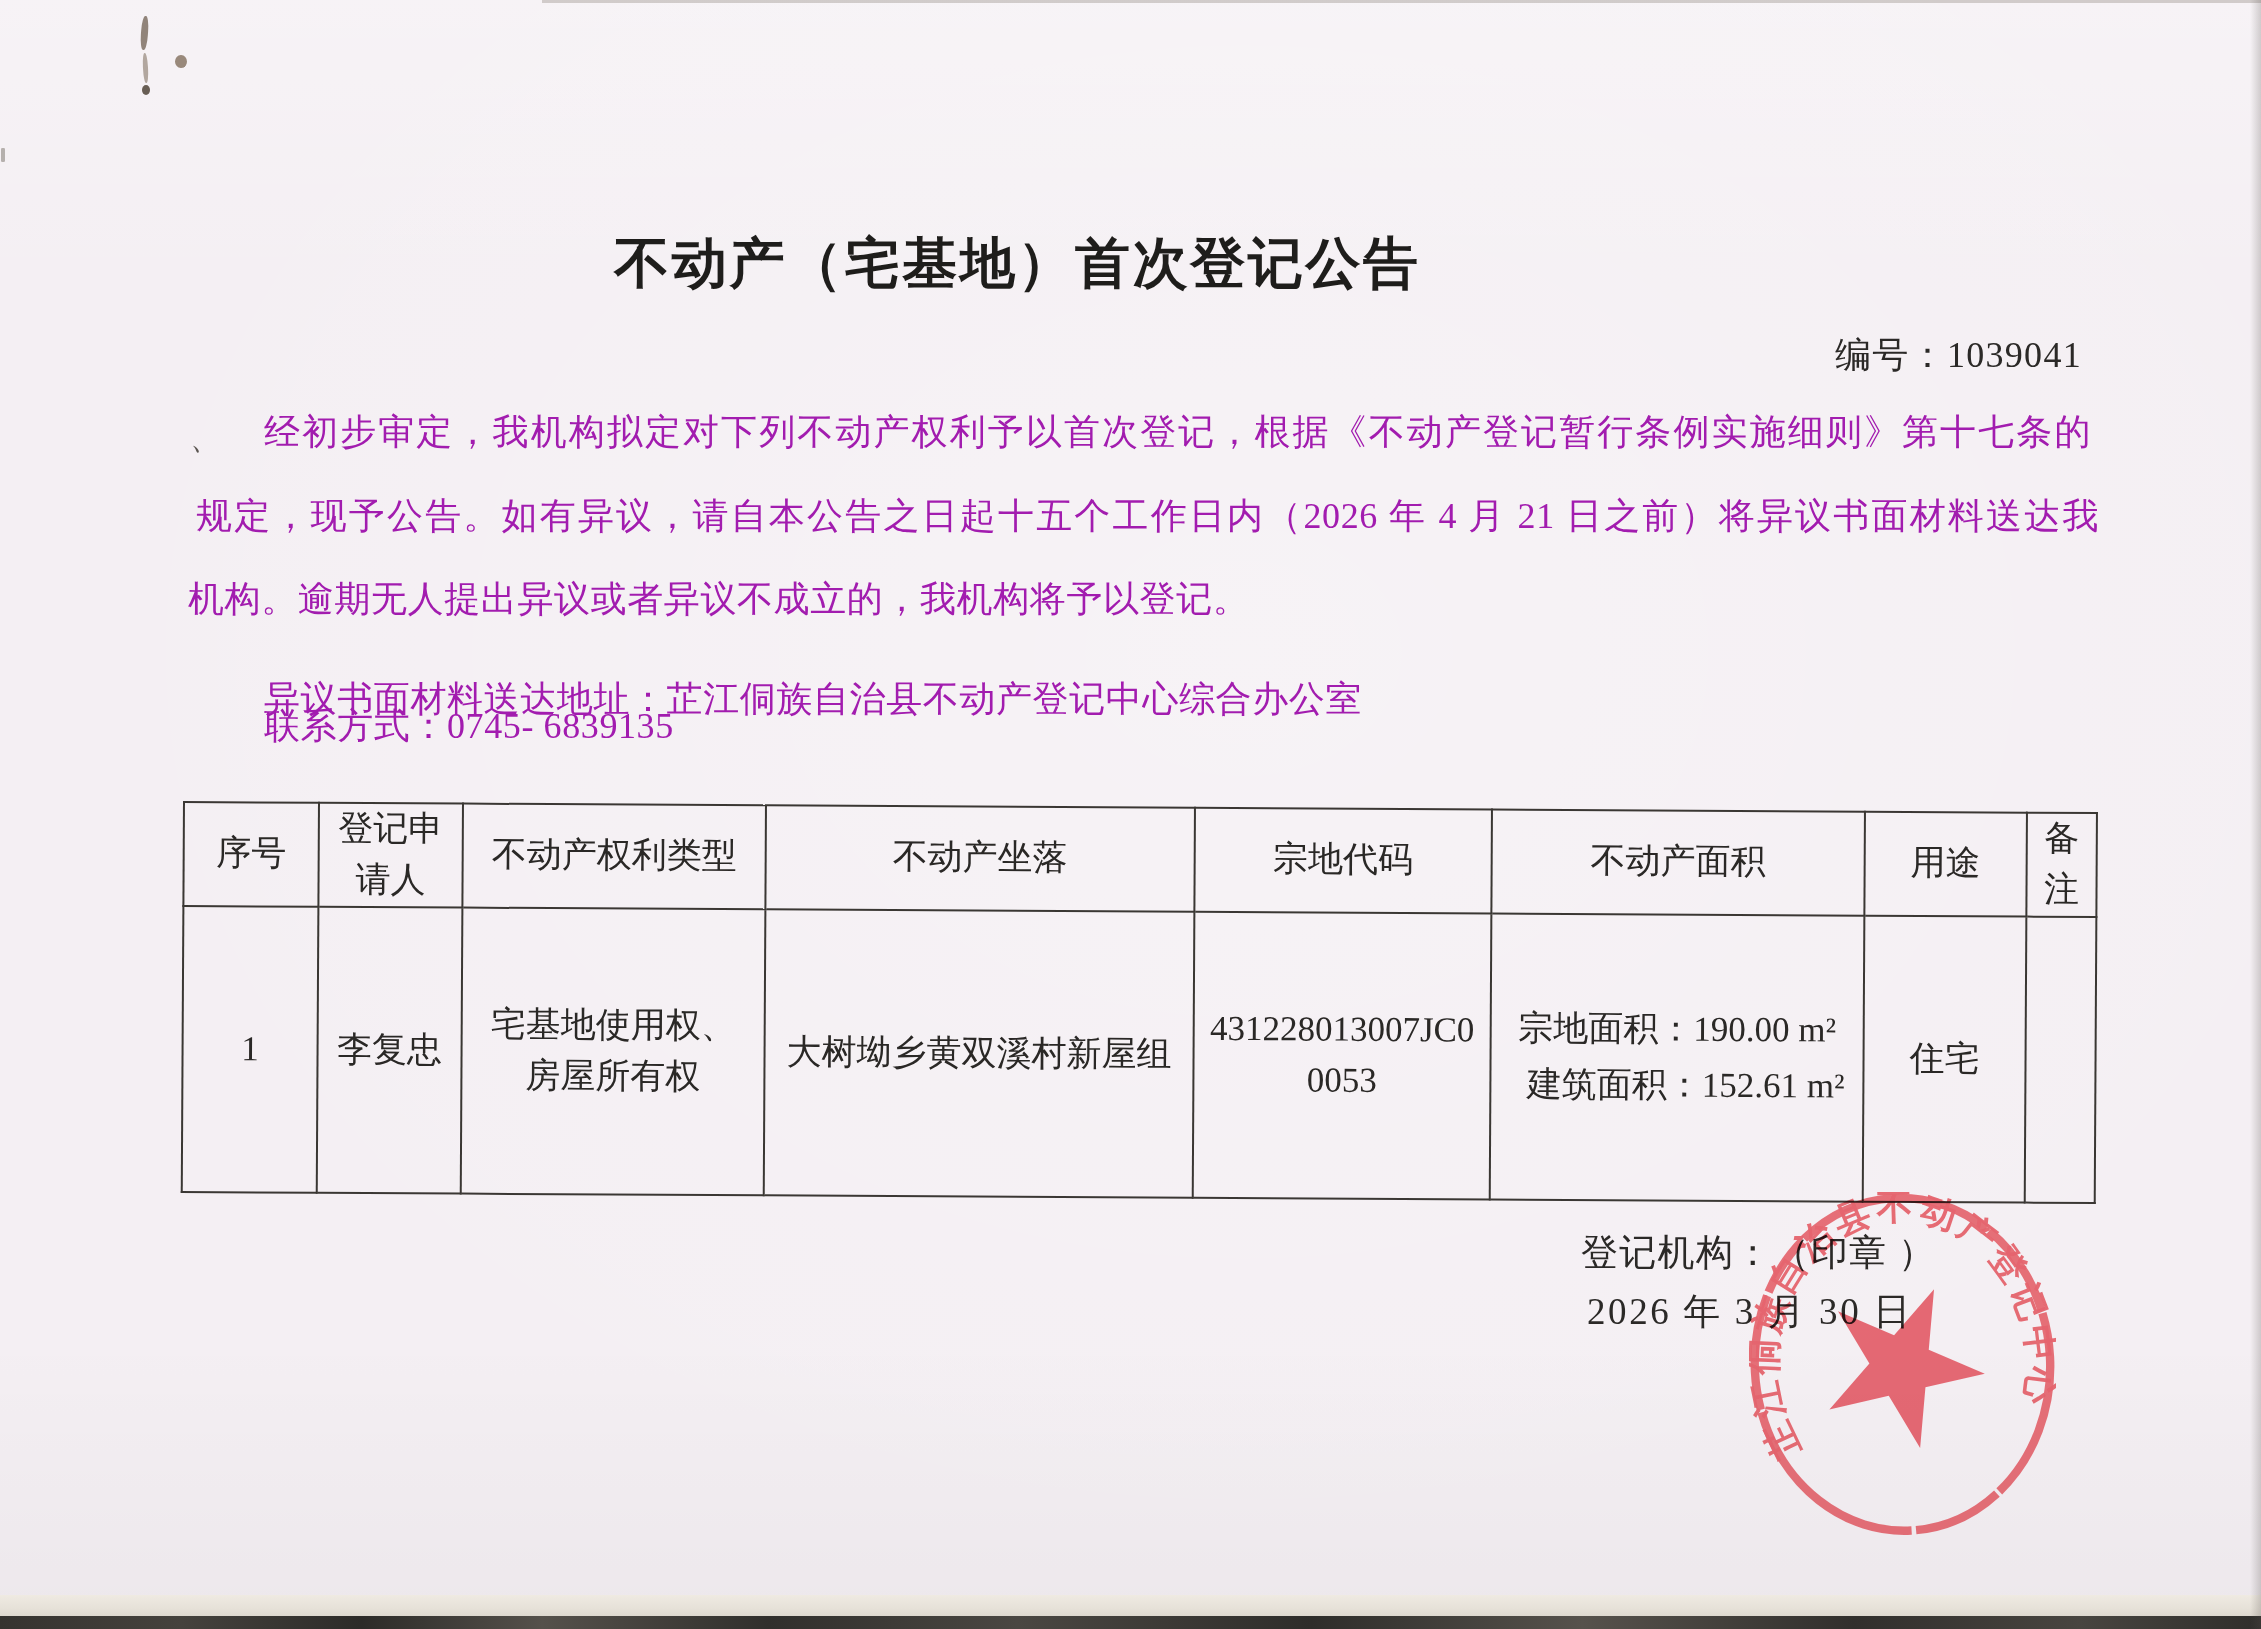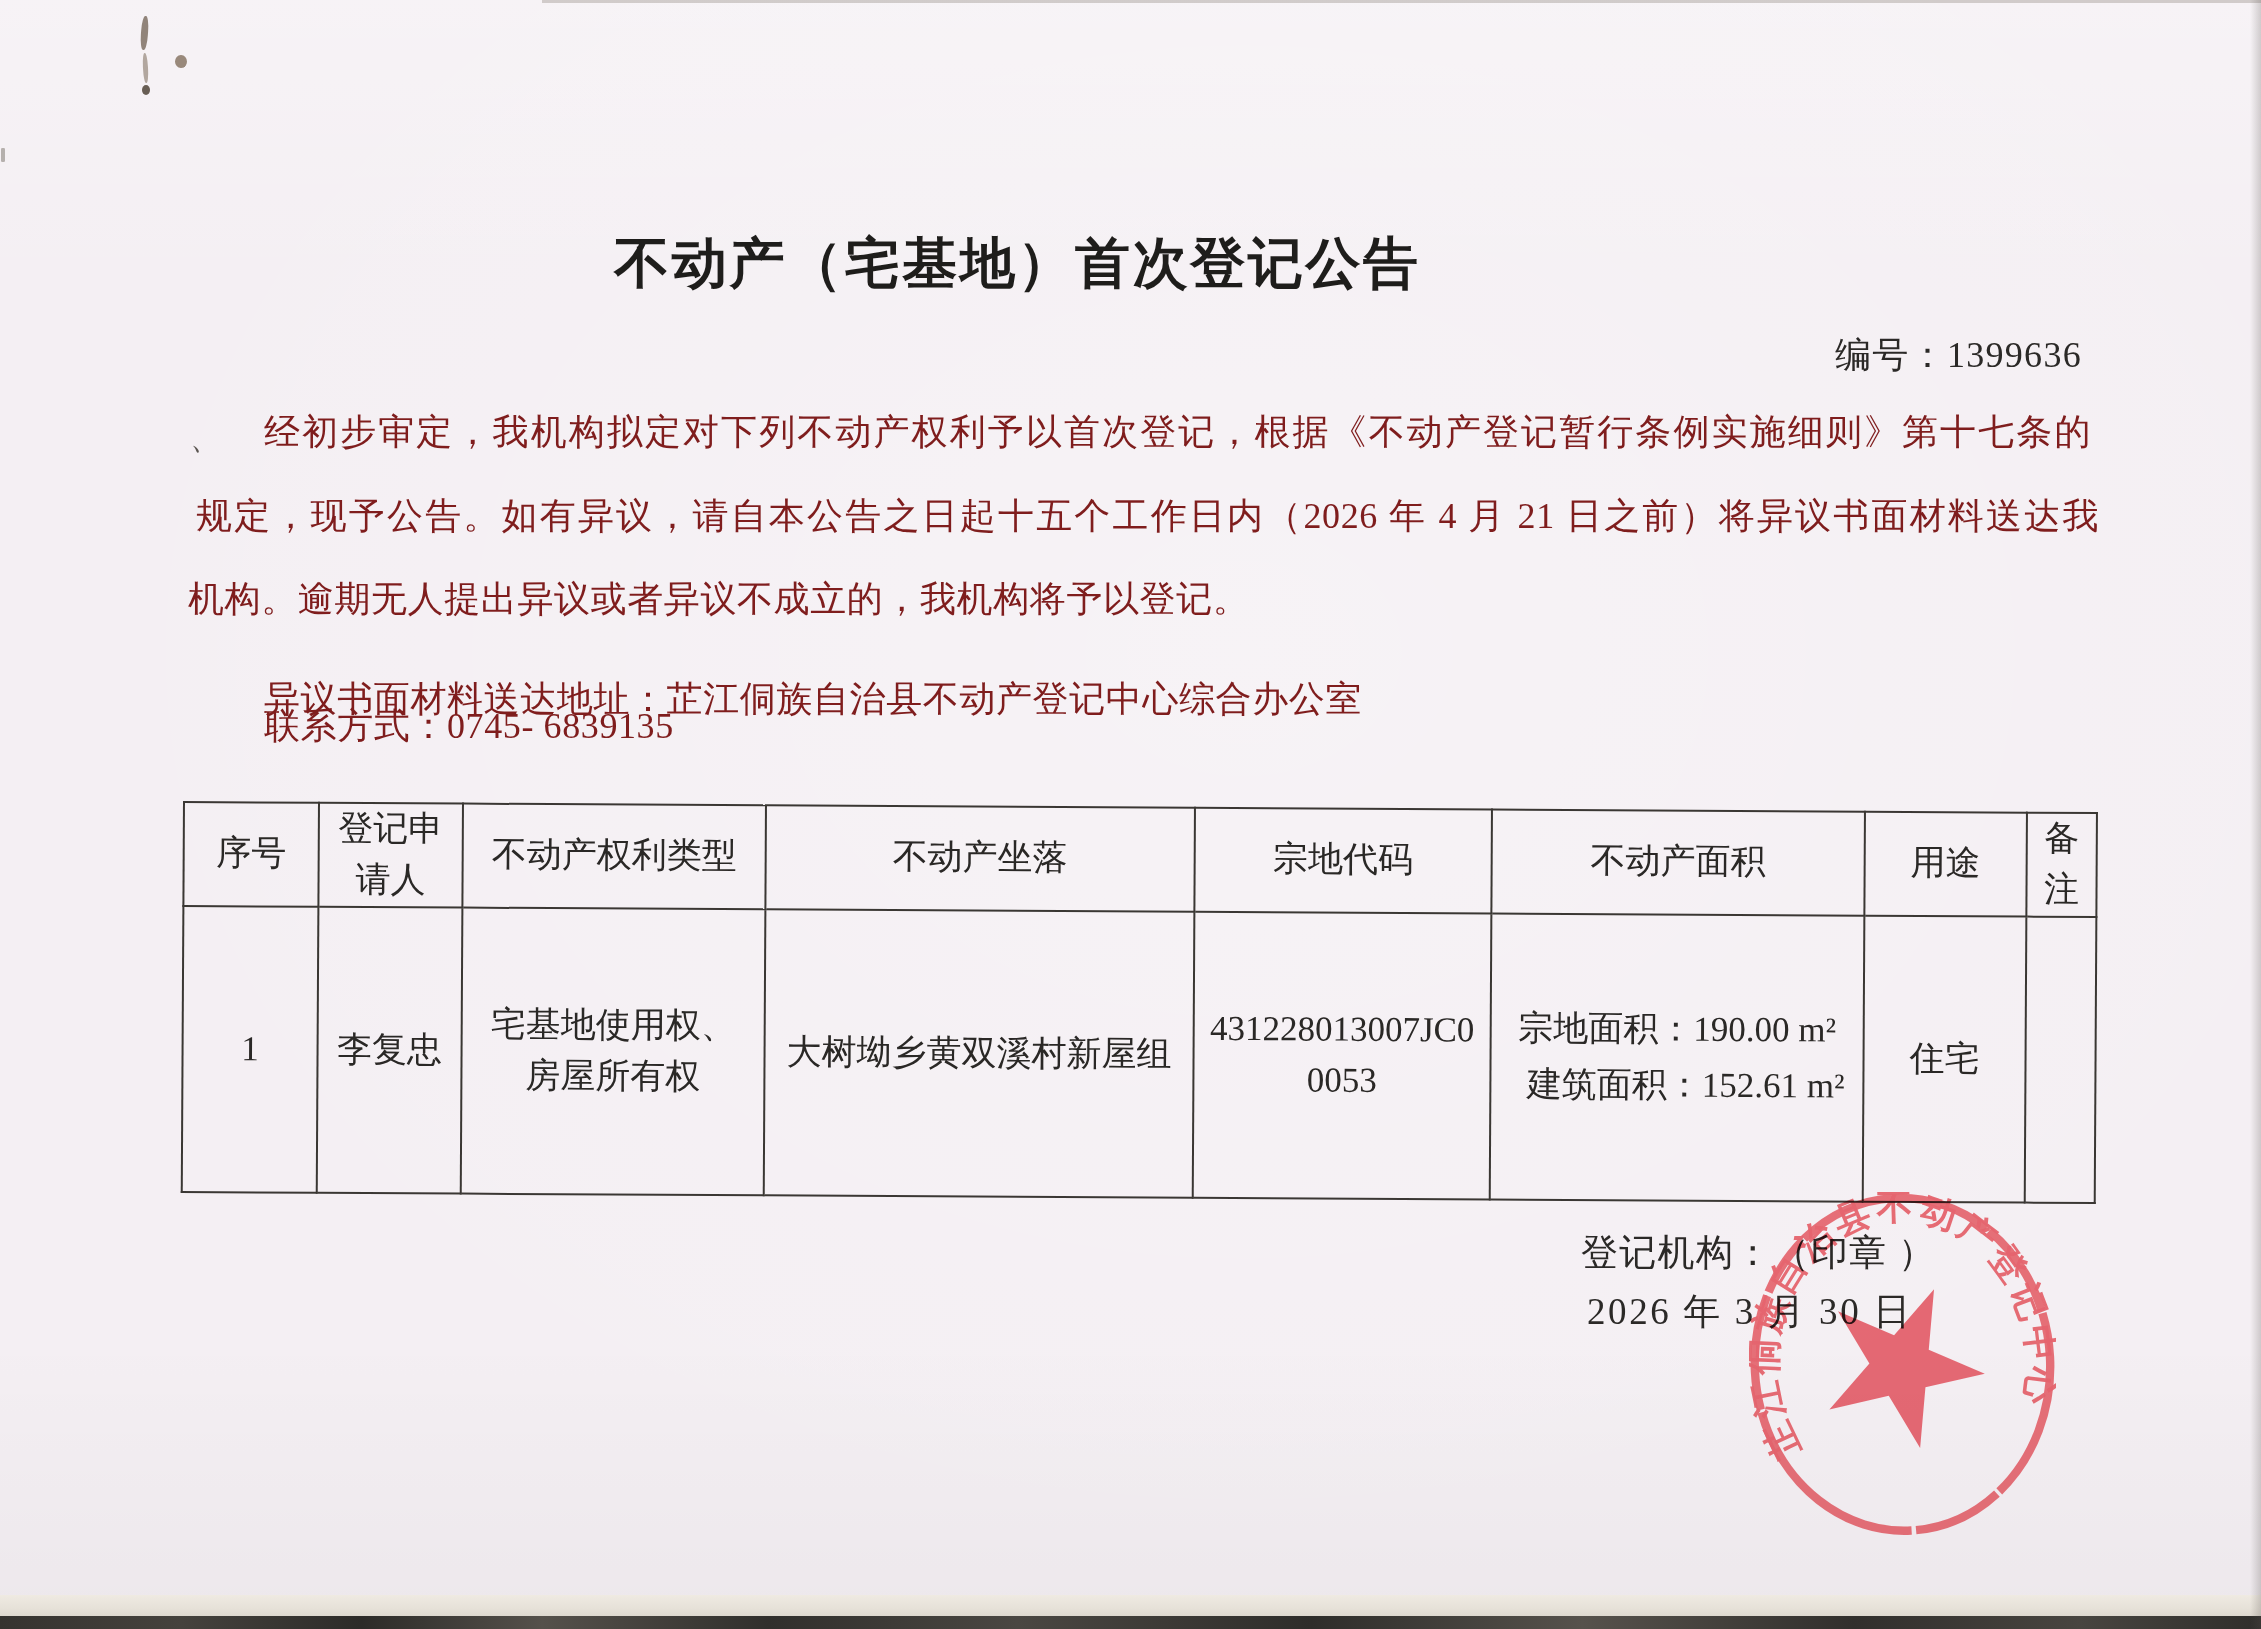--- a/index.html
+++ b/index.html
@@ -38,21 +38,21 @@
     letter-spacing: 1.3px;
   }
 
   .body-line {
     position: absolute;
     left: 188px;
     width: 1903px;
     font-size: 36px;
     line-height: 43px;
     letter-spacing: 0.6px;
-    color: #7f1d1d;
+    color: #a21caf;
   }
   .jl { text-align: justify; text-align-last: justify; }
   .indent2 { text-indent: 76px; }
 
   .line-1 { top: 411px; }
   .line-2 { top: 495px; margin-left: 8px; }
   .line-3 { top: 578px; }
   .line-addr { top: 678px; }
   .line-contact { top: 705px; }
 
@@ -130,21 +130,21 @@
 <div class="page">
 
   <div class="artifact smudge-a"></div>
   <div class="artifact smudge-b"></div>
   <div class="artifact smudge-c"></div>
   <div class="artifact smudge-d"></div>
   <div class="artifact edge-mark"></div>
   <div class="artifact top-edge-line"></div>
 
   <div class="doc-title">不动产（宅基地）首次登记公告</div>
-  <div class="doc-number">编号：1399636</div>
+  <div class="doc-number">编号：1039041</div>
 
   <div class="artifact stray-mark">、</div>
 
   <div class="body-line line-1 jl indent2">经初步审定，我机构拟定对下列不动产权利予以首次登记，根据《不动产登记暂行条例实施细则》第十七条的</div>
   <div class="body-line line-2 jl">规定，现予公告。如有异议，请自本公告之日起十五个工作日内（2026 年 4 月 21 日之前）将异议书面材料送达我</div>
   <div class="body-line line-3">机构。逾期无人提出异议或者异议不成立的，我机构将予以登记。</div>
   <div class="body-line line-addr indent2">异议书面材料送达地址：芷江侗族自治县不动产登记中心综合办公室</div>
   <div class="body-line line-contact indent2">联系方式：0745- 6839135</div>
 
   <table class="doc-table">

